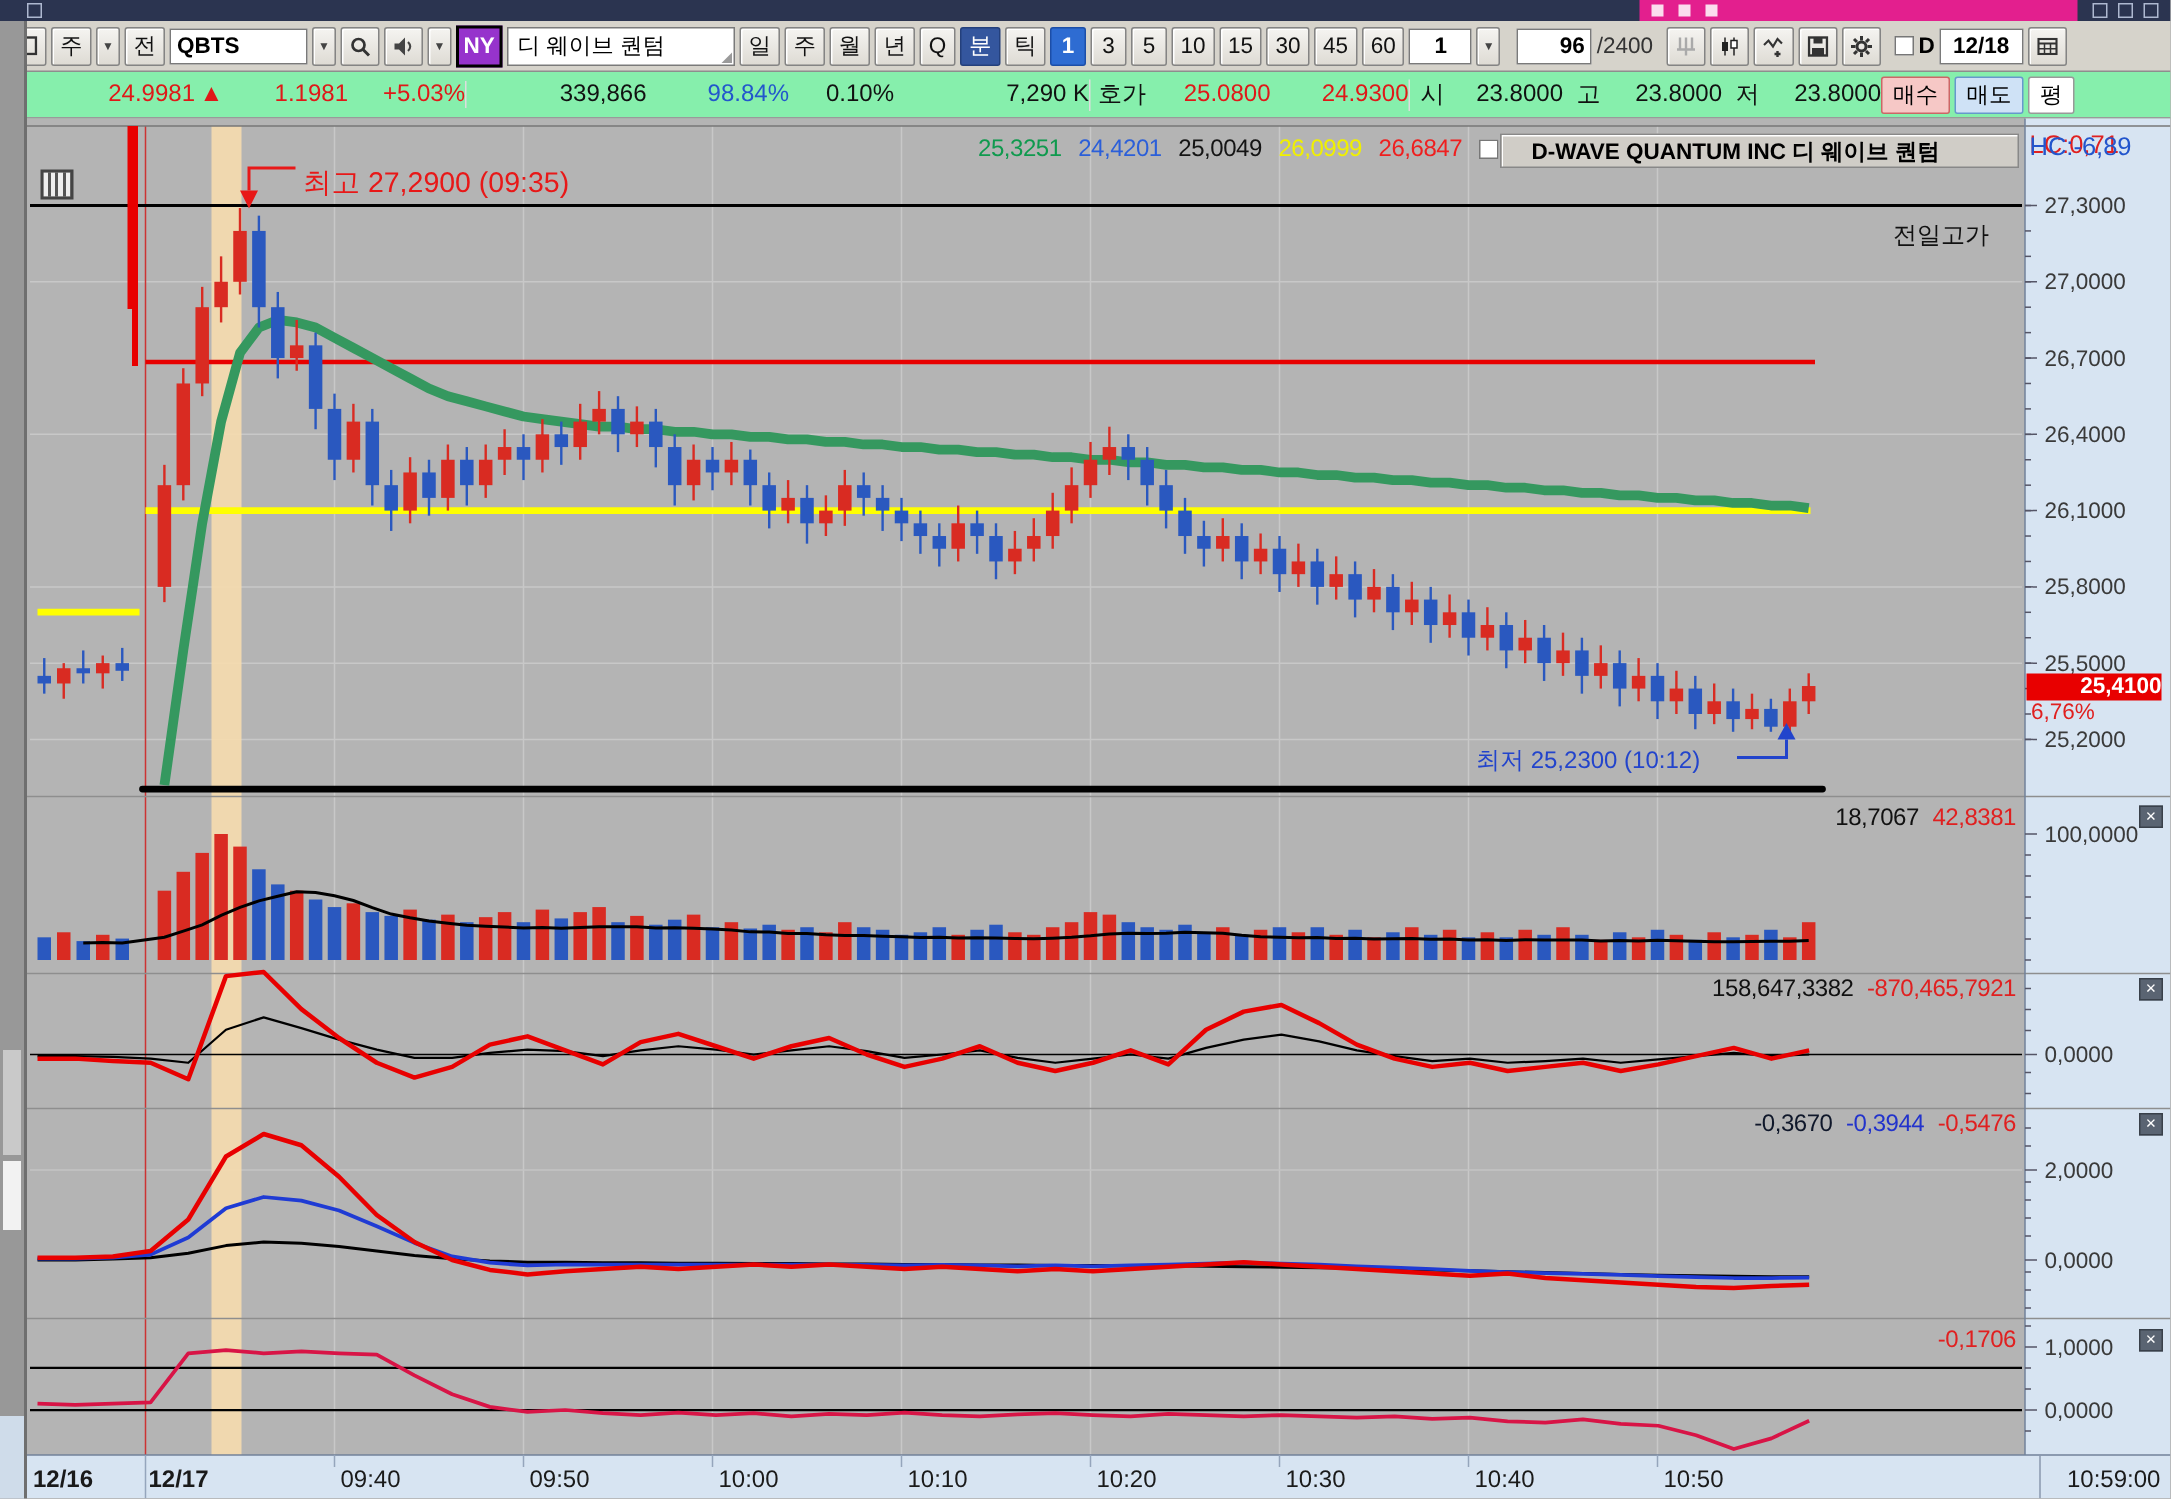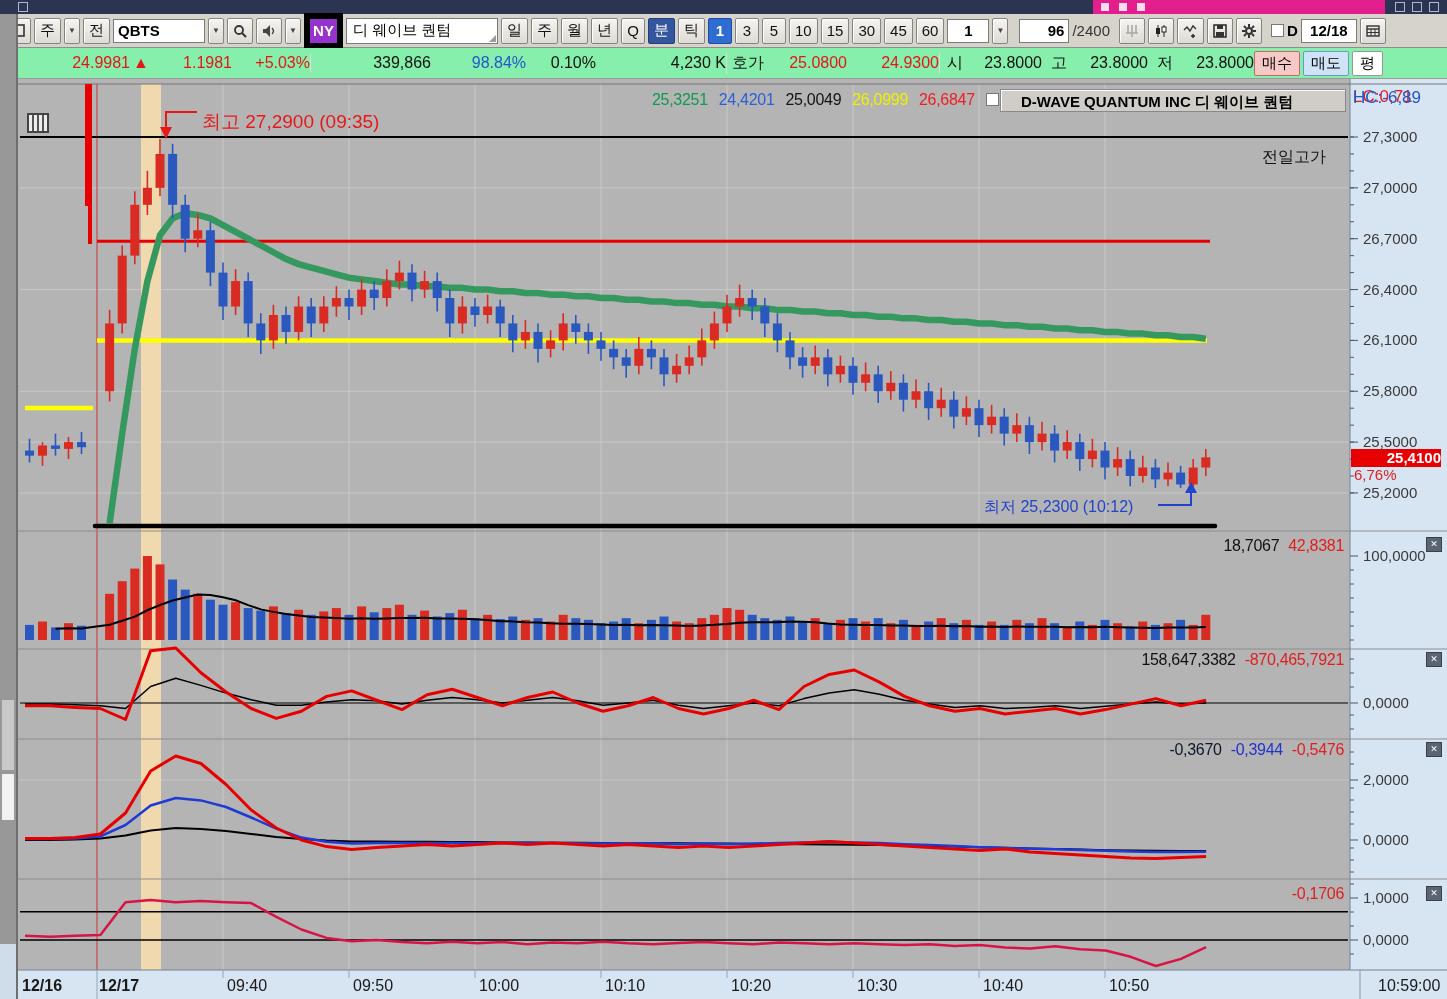--- a/index.html
+++ b/index.html
@@ -16,21 +16,21 @@
            padding:0 4px;box-sizing:border-box;font-size:15px}
   .tbtn{height:26px;min-width:24px;padding:0 5px;display:flex;align-items:center;justify-content:center;
         background:linear-gradient(#f5f4f1,#dedbd4);border:1px solid #848484;border-radius:2px;
         color:#111;box-shadow:inset 1px 1px 0 #fff;box-sizing:border-box;cursor:default;white-space:nowrap}
   .dd{min-width:16px;padding:0;font-size:8px;color:#444}
   .act-dark{background:#34569e;color:#fff;border-color:#24407c;box-shadow:none}
   .act-blue{background:#2e6cd2;color:#fff;border-color:#1c4ea8;box-shadow:none;font-weight:bold}
   .tin{height:24px;border:1px solid #7a7a7a;font:bold 15px "Liberation Sans","DejaVu Sans",sans-serif;
        padding:0 4px;box-sizing:border-box;background:#fff;color:#000}
   #nybadge{height:24px;width:27px;background:#9633cc;color:#fff;font-weight:bold;display:flex;
-           align-items:center;justify-content:center;border:6px solid #000000}
+           align-items:center;justify-content:center;border:2px solid #000000}
   #namefield{position:relative;height:26px;width:152px;background:#fff;border:1px solid #7a7a7a;
              display:flex;align-items:center;padding:0 6px;box-sizing:border-box}
   #namefield .rsz{position:absolute;right:1px;bottom:1px;width:0;height:0;
                   border-left:7px solid transparent;border-bottom:7px solid #9a9a9a}
   .cbx{width:13px;height:13px;background:#fff;border:1px solid #777;box-sizing:border-box}
   
   #infobar{position:absolute;left:0;top:48px;width:1447px;height:31px;background:#86efac;
            border-bottom:1px solid #9a9a9a;display:flex;align-items:center;font-size:16px;
            box-sizing:border-box;white-space:nowrap}
   #infobar span{display:inline-block}
@@ -184,21 +184,21 @@
 </div>
 
 <div id="infobar">
   <span class="red rt" style="width:130px">24.9981</span>
   <span class="red" style="width:22px;text-align:center">▲</span>
   <span class="red rt" style="width:80px">1.1981</span>
   <span class="red rt" style="width:78px">+5.03%</span>
   <span class="blk rt" style="width:120px;border-left:1px solid #ddd">339,866</span>
   <span class="blue rt" style="width:95px">98.84%</span>
   <span class="blk rt" style="width:70px">0.10%</span>
-  <span class="blk rt" style="width:130px">4,230 K</span>
+  <span class="blk rt" style="width:130px">7,290 K</span>
   <span class="blk" style="width:42px;text-align:center;border-left:1px solid #ddd">호가</span>
   <span class="red rt" style="width:78px">25.0800</span>
   <span class="red rt" style="width:92px">24.9300</span>
   <span class="blk" style="width:30px;text-align:center;border-left:1px solid #ddd">시</span>
   <span class="blk rt" style="width:72px">23.8000</span>
   <span class="blk" style="width:34px;text-align:center">고</span>
   <span class="blk rt" style="width:72px">23.8000</span>
   <span class="blk" style="width:34px;text-align:center">저</span>
   <span class="blk rt" style="width:72px">23.8000</span>
   <div class="obtn" style="background:#f6c8c6;border-color:#c66;margin-left:0">매수</div>

